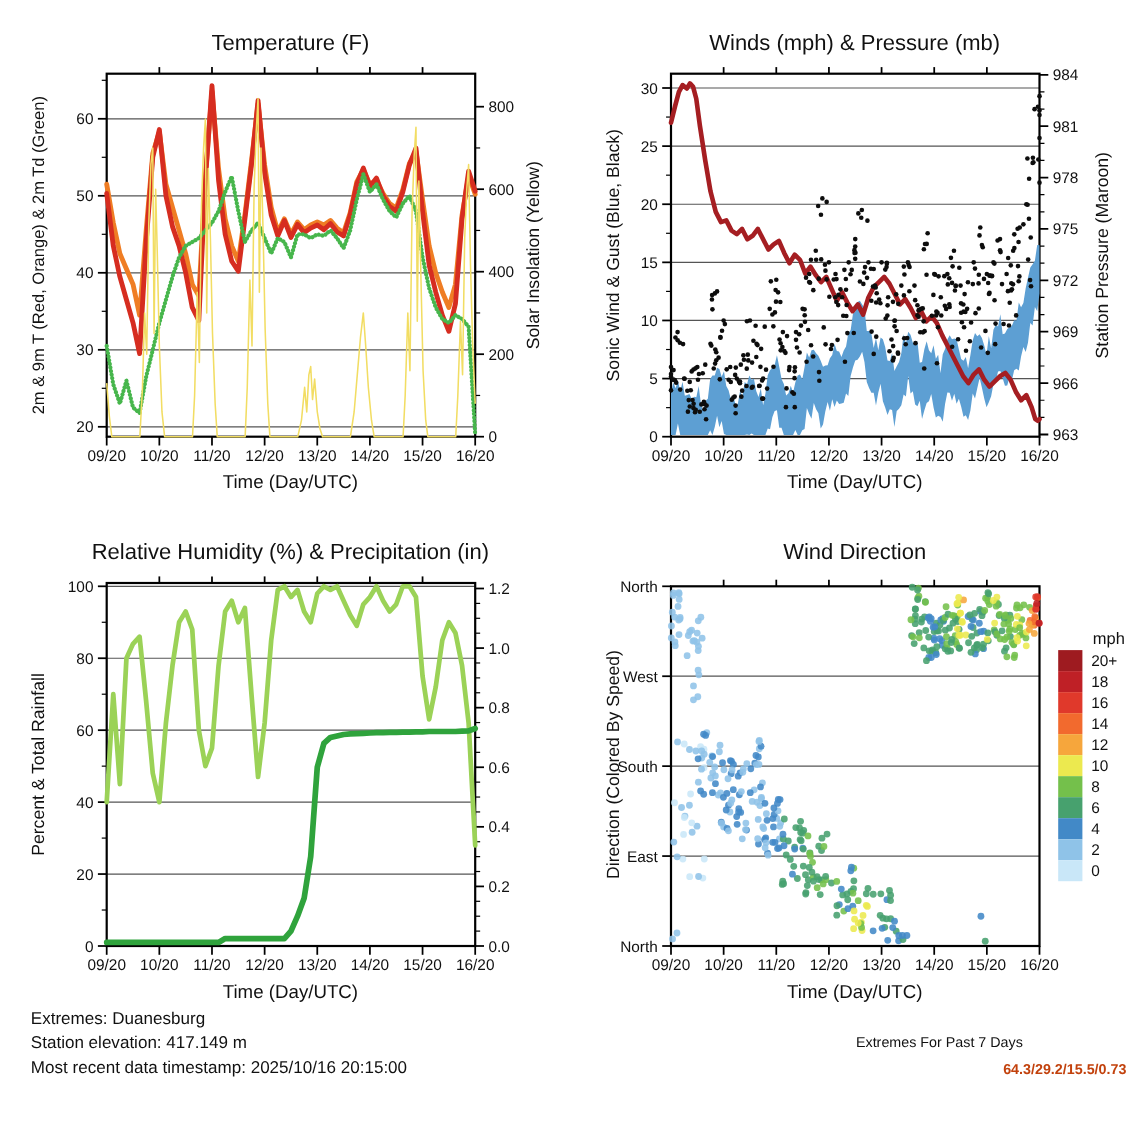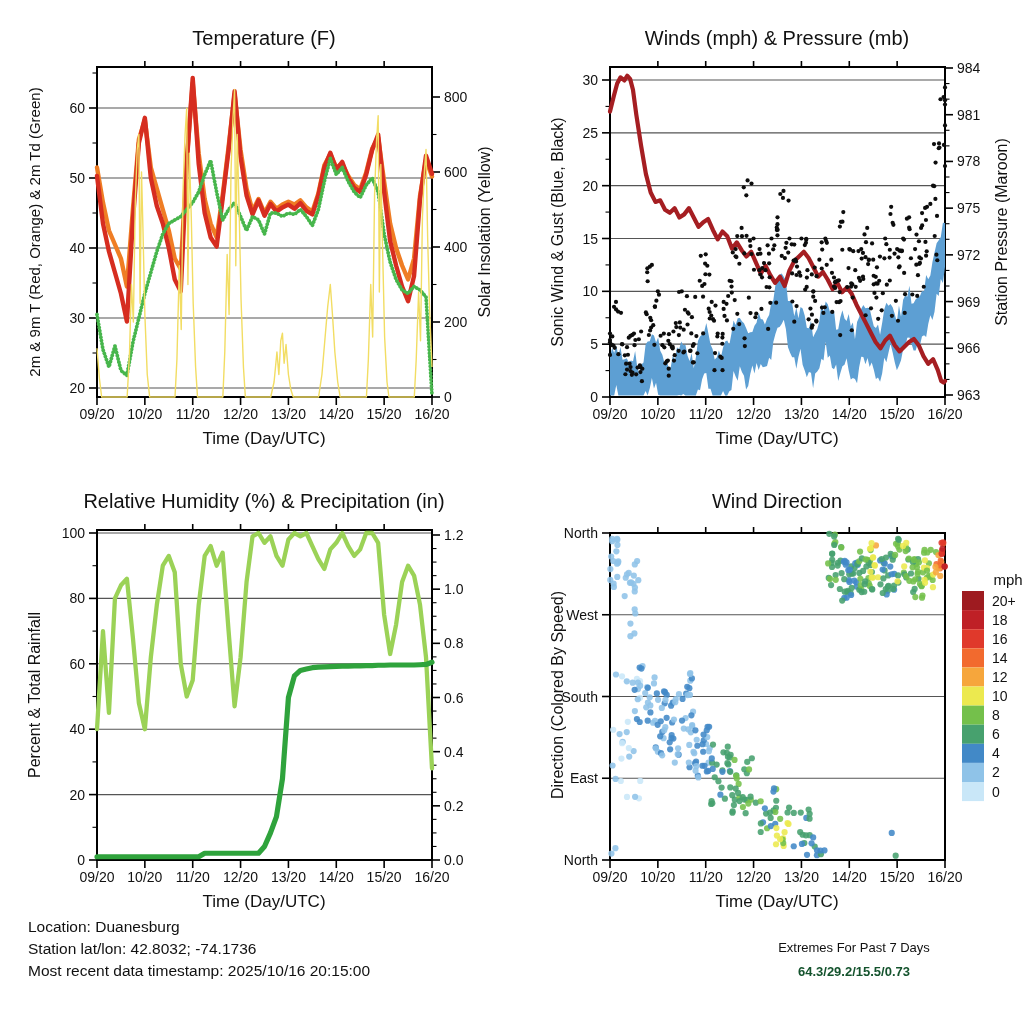--- a/index.html
+++ b/index.html
@@ -6,21 +6,21 @@
   .figure{position:relative;width:1024px;height:1024px;background:#fff;overflow:hidden;
           font-family:"Liberation Sans", sans-serif;color:#111;}
   svg text{fill:#111;font-family:"Liberation Sans", sans-serif;}
   .title{font-size:20px;text-anchor:middle;}
   .xlabel{font-size:17px;text-anchor:middle;}
   .ylabel{font-size:16px;text-anchor:middle;}
   .ylabel-small{font-size:15px;text-anchor:middle;}
   .footer-left{position:absolute;left:28px;top:916px;font-size:15.5px;line-height:22px;}
   .footer-right{position:absolute;left:684px;top:936px;width:340px;text-align:center;
                 font-size:13px;line-height:24px;}
-  .extremes-values{color:#14532d;font-weight:bold;}
+  .extremes-values{color:#c2410c;font-weight:bold;text-align:right;}
 </style>
 </head>
 <body>
 
 <div class="figure">
   <svg id="fig" width="1024" height="1024" viewBox="0 0 1024 1024">
     <g id="g-tl">
         <line x1="97" y1="388" x2="432" y2="388" stroke="#555" stroke-width="1.1"></line>
         <line x1="97" y1="318" x2="432" y2="318" stroke="#555" stroke-width="1.1"></line>
         <line x1="97" y1="248" x2="432" y2="248" stroke="#555" stroke-width="1.1"></line>
@@ -1201,22 +1201,22 @@
 
     <text class="ylabel-small" transform="rotate(-90 40 232)" x="40" y="232">2m &amp; 9m T (Red, Orange) &amp; 2m Td (Green)</text>
     <text class="ylabel" transform="rotate(-90 490 232)" x="490" y="232">Solar Insolation (Yellow)</text>
     <text class="ylabel" transform="rotate(-90 563 232)" x="563" y="232">Sonic Wind &amp; Gust (Blue, Black)</text>
     <text class="ylabel" transform="rotate(-90 1007 232)" x="1007" y="232">Station Pressure (Maroon)</text>
     <text class="ylabel" transform="rotate(-90 40 695)" x="40" y="695">Percent &amp; Total Rainfall</text>
     <text class="ylabel" transform="rotate(-90 563 695)" x="563" y="695">Direction (Colored By Speed)</text>
   </svg>
 
   <div class="footer-left">
-    <div>Location: Duanesburg</div>
-    <div>Station lat/lon: 42.8032; -74.1736</div>
+    <div>Extremes: Duanesburg</div>
+    <div>Station elevation: 417.149 m</div>
     <div>Most recent data timestamp: 2025/10/16 20:15:00</div>
   </div>
 
   <div class="footer-right">
     <div>Extremes For Past 7 Days</div>
     <div class="extremes-values">64.3/29.2/15.5/0.73</div>
   </div>
 </div>
 
 </body></html>

